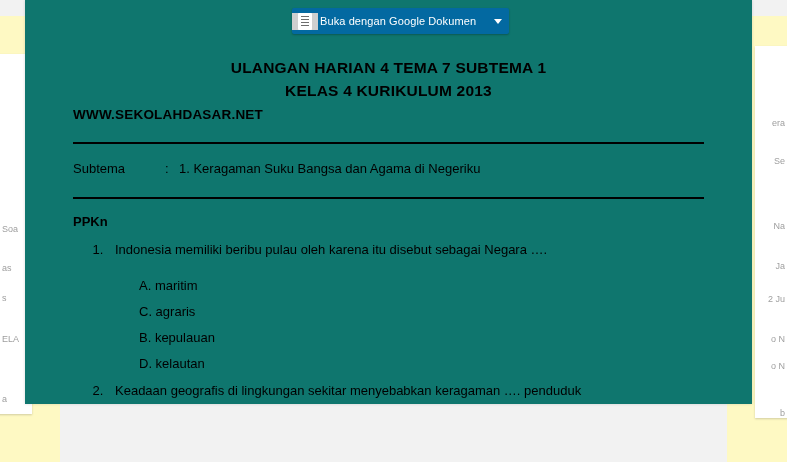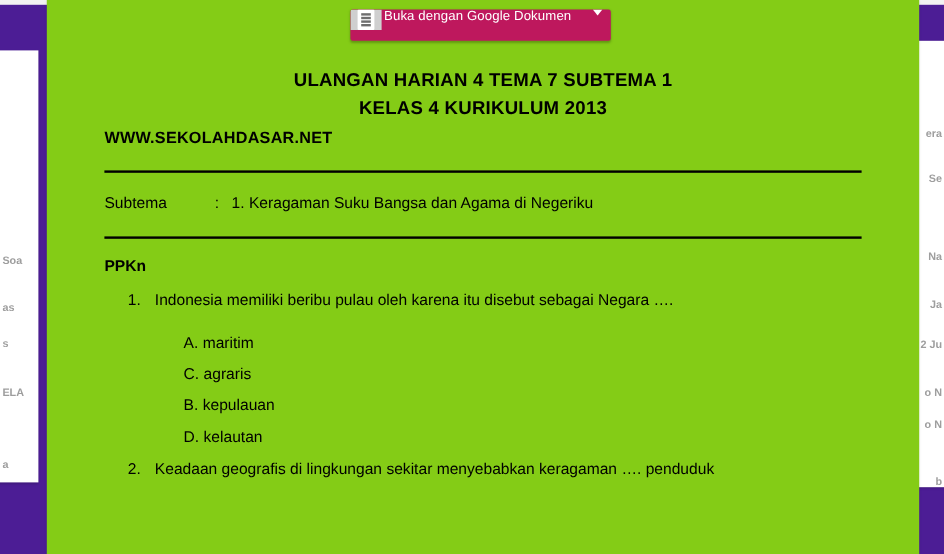--- a/index.html
+++ b/index.html
@@ -11,26 +11,25 @@
     height: 462px;
     overflow: hidden;
     background: #f2f2f2;
     font-family: "Liberation Sans", sans-serif;
     position: relative;
   }
 
   
   .bg-strip {
     position: absolute;
-    top: 4px;
+    top: 16px;
     bottom: 0;
     width: 60px;
-    background: #4c1d95;
-    overflow: hidden;
-    font-weight: bold;
+    background: #fef9c3;
+    overflow: hidden;
   }
   .bg-strip.left { left: 0; }
   .bg-strip.right { right: 0; }
   .bg-strip .ghost-line {
     position: absolute;
     color: #8d8d8d;
     font-size: 9px;
     white-space: nowrap;
     filter: blur(0.6px);
     opacity: .85;
@@ -53,43 +52,43 @@
   .bg-card.right-card {
     right: -28px;
     top: 30px;
     width: 60px;
     height: 372px;
   }
 
   
   .page {
     position: absolute;
-    left: 39px;
+    left: 25px;
     top: 0;
     width: 727px;
-    height: 462px;
-    background: #84cc16;
+    height: 404px;
+    background: #0f766e;
     box-shadow: 0 0 3px rgba(0,0,0,.14);
     overflow: hidden;
   }
 
   .page-inner {
     padding: 56px 48px 0 48px;
     color: #000;
   }
 
   
   .open-chip {
     position: absolute;
     left: 292px;
     top: 8px;
     height: 26px;
     display: flex;
-    align-items: flex-start;
-    background: #be185d;
+    align-items: center;
+    background: #0369a1;
     border-radius: 2px;
     box-shadow: 0 1px 2px rgba(0,0,0,.25);
     overflow: hidden;
     z-index: 20;
   }
   .open-chip .chip-icon {
     width: 26px;
     display: flex;
     align-items: center;
     justify-content: center;

